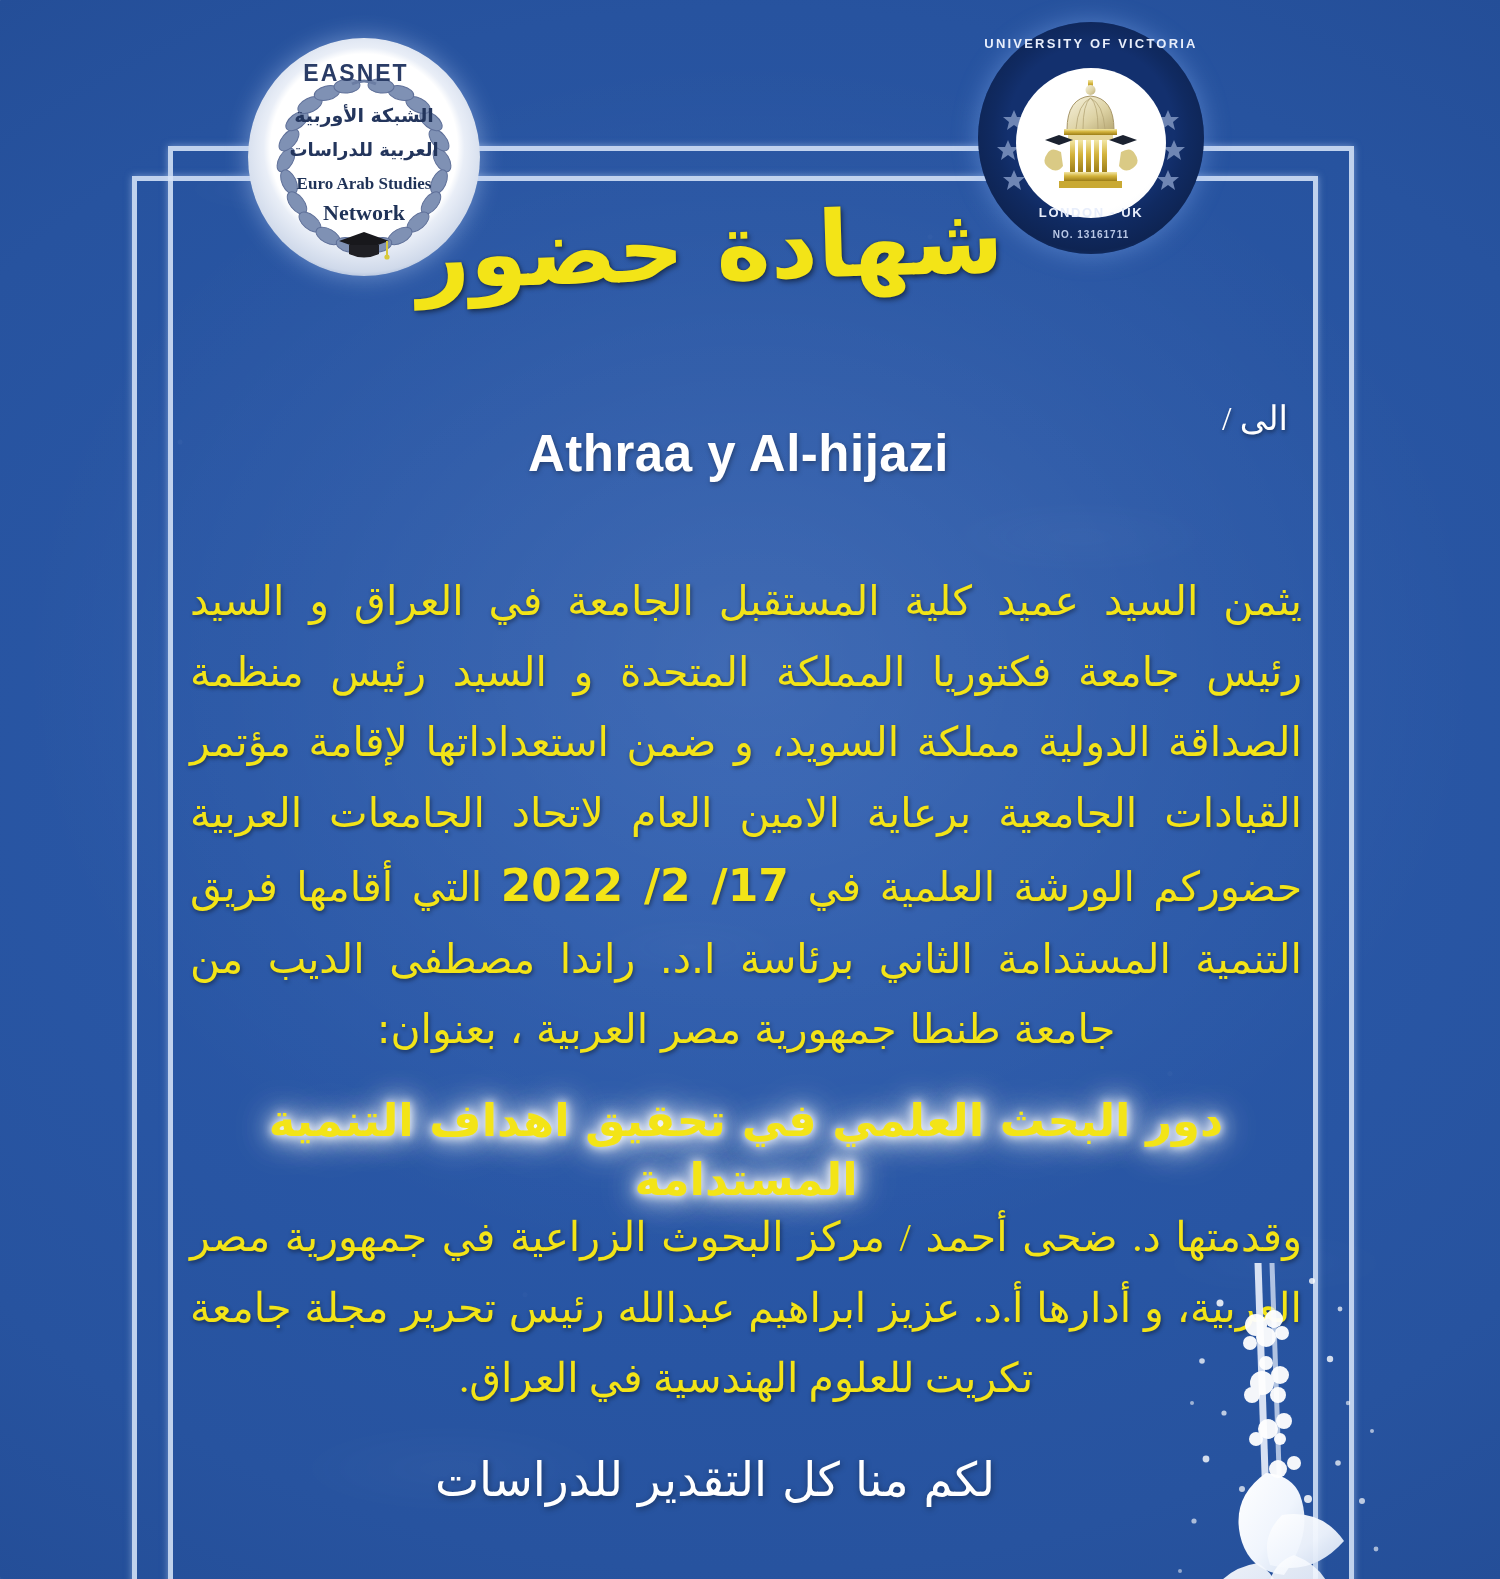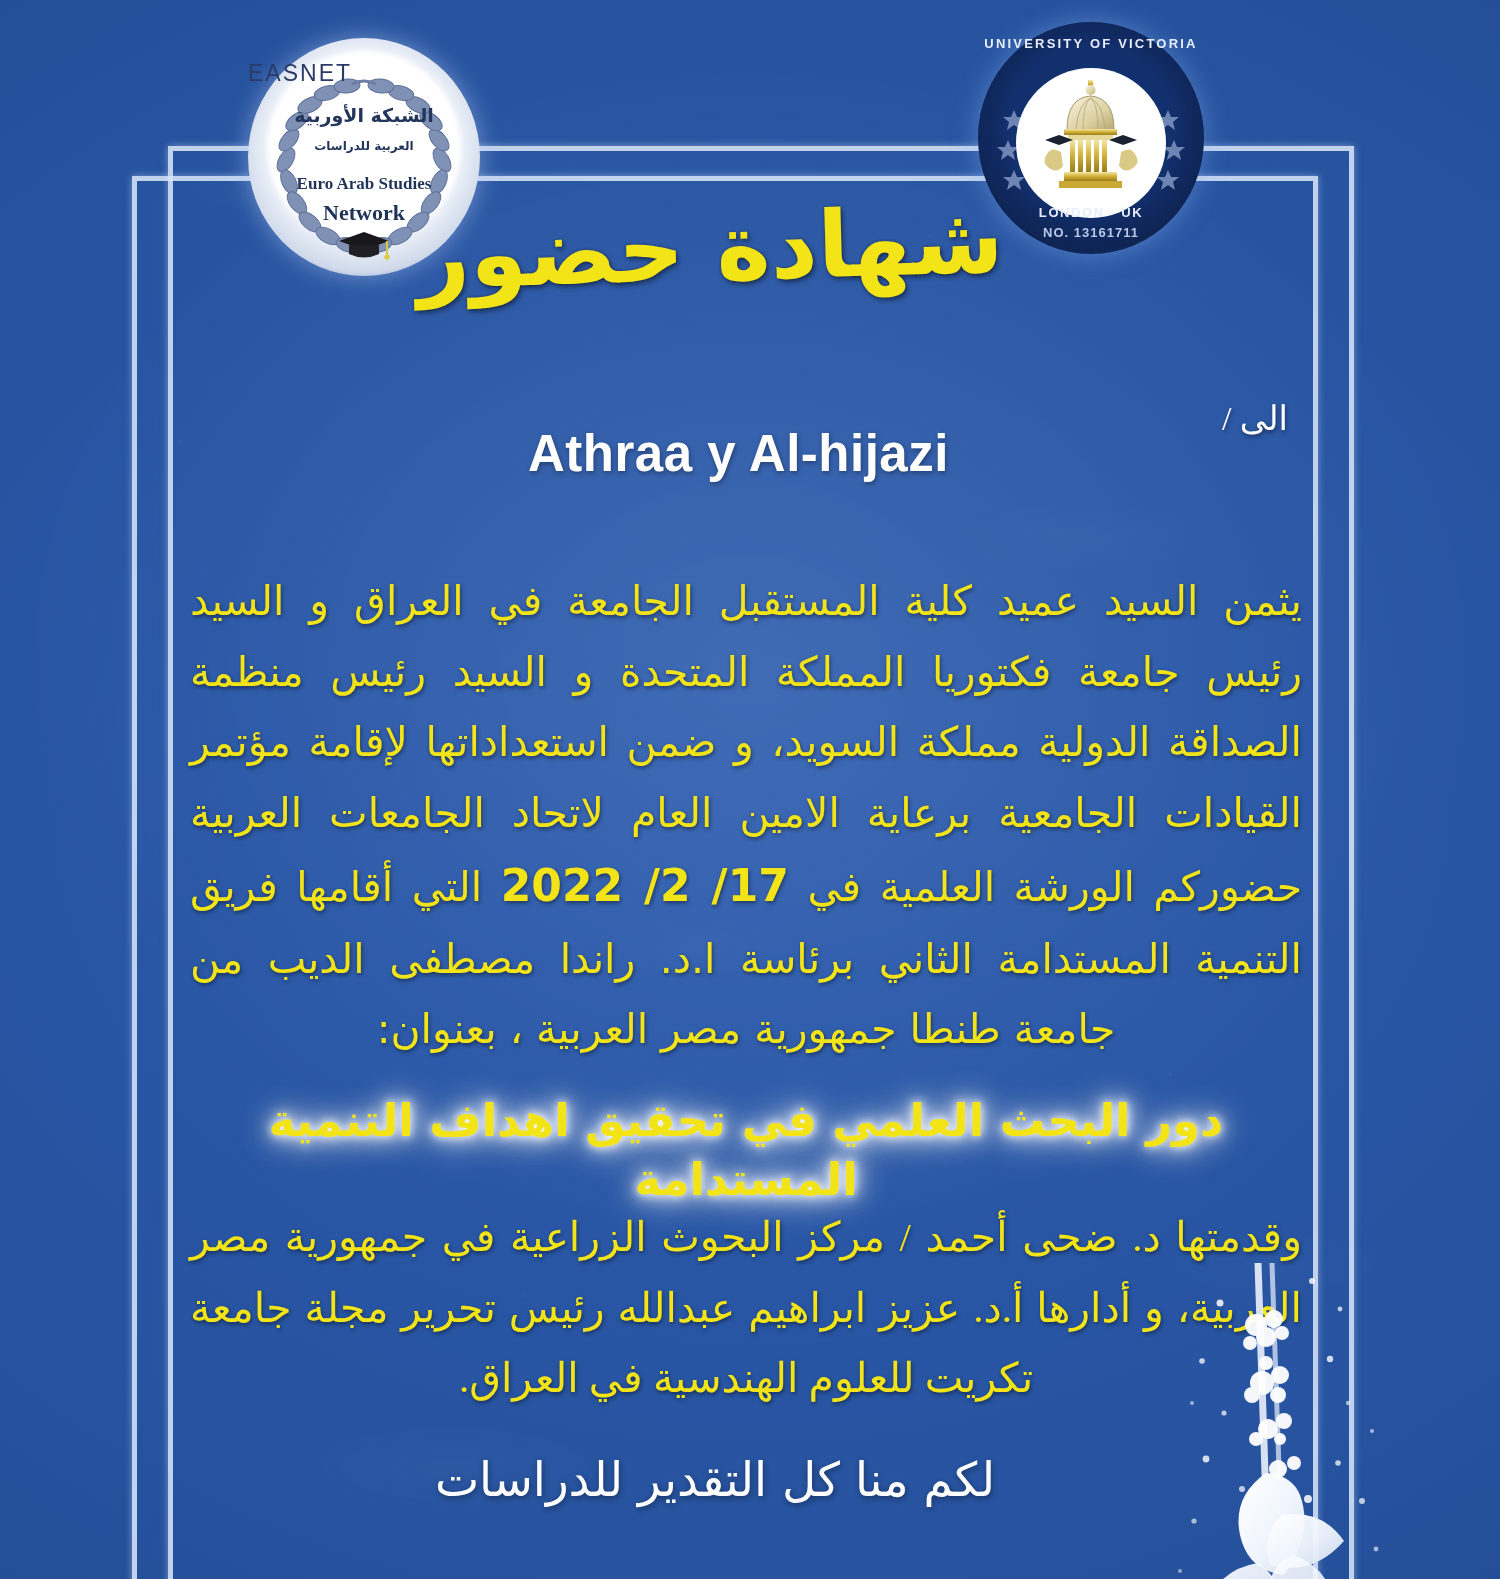--- a/index.html
+++ b/index.html
@@ -89,37 +89,37 @@
     box-shadow: 0 0 24px rgba(200,220,255,0.45);
   }
   #easnet-logo .wreath {
     position: absolute;
     left: 8px; top: 26px;
     width: 216px; height: 206px;
   }
   #easnet-logo .easnet-word {
     position: absolute;
     top: 22px; left: 0; right: 16px;
-    text-align: left;
+    text-align: center;
     font-size: 23px;
-    font-weight: normal;
+    font-weight: bold;
     letter-spacing: 2px;
     color: #2a3c66;
     font-family: "Liberation Sans", sans-serif;
   }
   #easnet-logo .ar1, #easnet-logo .ar2 {
     position: absolute;
     left: 0; right: 0;
     text-align: center;
     color: #23355c;
     font-family: "DejaVu Sans", sans-serif;
     direction: rtl;
   }
   #easnet-logo .ar1 { top: 66px; font-size: 19px; font-weight: bold; }
-  #easnet-logo .ar2 { top: 101px; font-size: 12px; font-weight: bold; }
+  #easnet-logo .ar2 { top: 101px; font-size: 18px; font-weight: bold; }
   #easnet-logo .en1, #easnet-logo .en2 {
     position: absolute;
     left: 0; right: 0;
     text-align: center;
     color: #1f3257;
     font-weight: bold;
     font-family: "Liberation Serif", serif;
   }
   #easnet-logo .en1 { top: 136px; font-size: 17px; }
   #easnet-logo .en2 { top: 162px; font-size: 22px; }
@@ -154,21 +154,21 @@
     font-family: "Liberation Sans", sans-serif;
     font-weight: bold;
   }
   #uov-logo .arc-top {
     top: 14px;
     font-size: 13px;
     letter-spacing: 2.2px;
     text-align: center;
   }
   #uov-logo .arc-bottom { bottom: 34px; font-size: 13px; letter-spacing: 1.6px; }
-  #uov-logo .regno { bottom: 14px; font-size: 13px; letter-spacing: 1px; color: #b9c8e6; }
+  #uov-logo .regno { bottom: 14px; font-size: 10px; letter-spacing: 1px; color: #b9c8e6; }
   #uov-logo .building { position: absolute; left: 53px; top: 56px; width: 120px; height: 122px; }
   #uov-logo .stars { position: absolute; inset: 0; }
 
   
   .cert-title {
     position: absolute;
     top: 196px;
     left: 380px;
     width: 660px;
     text-align: center;

